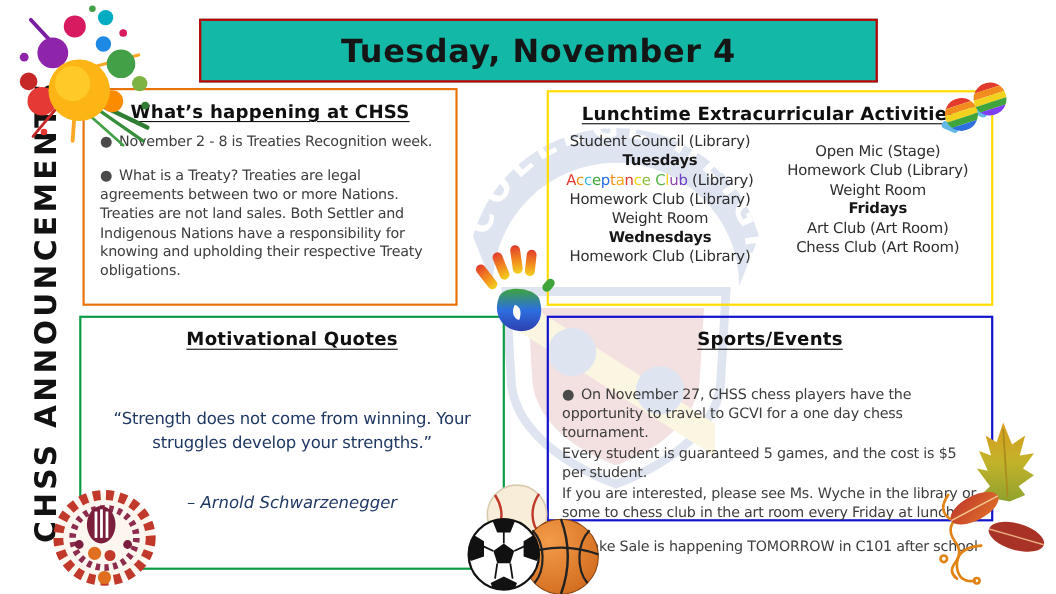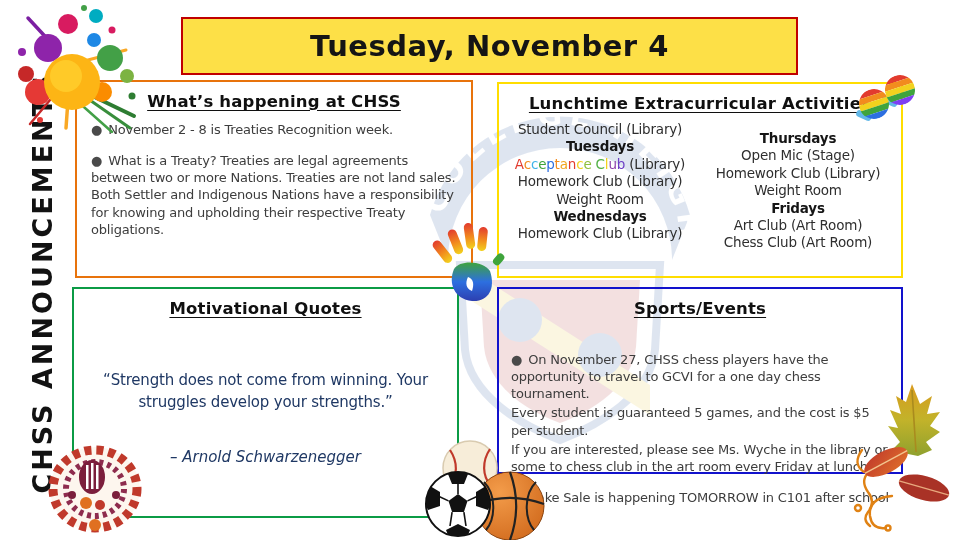--- a/index.html
+++ b/index.html
@@ -10,27 +10,27 @@
   }
   
   #crest-watermark{position:absolute;left:400px;top:95px;width:320px;height:350px;opacity:.15;z-index:1;}
   
   #vertical-banner{
     position:absolute;left:42px;top:283px;transform:translate(-50%,-50%) rotate(-90deg);
     white-space:nowrap;font-weight:700;font-size:27px;letter-spacing:3px;color:#121212;z-index:2;
   }
   
   #title-box{
-    position:absolute;left:181px;top:17px;width:613px;height:54px;background:#fde047;
+    position:absolute;left:181px;top:17px;width:613px;height:54px;background:#14b8a6;
     border:2px solid var(--title-border);display:flex;align-items:center;justify-content:center;z-index:2;
   }
   #title-box .title-text{font-size:29px;font-weight:700;color:#151515;letter-spacing:.5px;}
   
   .ann-box{position:absolute;background:transparent;z-index:2;box-sizing:border-box;}
-  #box-happening{left:75px;top:80px;width:398px;height:198px;border:2px solid var(--box-orange);}
+  #box-happening{left:75px;top:80px;width:341px;height:198px;border:2px solid var(--box-orange);}
   #box-lunchtime{left:497px;top:82px;width:406px;height:196px;border:2px solid var(--box-yellow);}
   #box-quotes{left:72px;top:287px;width:387px;height:231px;border:2px solid var(--box-green);}
   #box-sports{left:497px;top:287px;width:406px;height:187px;border:2px solid var(--box-blue);}
   .box-heading{
     text-align:center;font-weight:700;font-size:16.5px;color:#101010;
     text-decoration:underline;text-underline-offset:3px;margin:10px 6px 4px;letter-spacing:.2px;
   }
   .para{font-size:13px;line-height:1.32;color:#3d3d3d;letter-spacing:-.2px;margin:0 0 2px;}
   .para.gap{margin-top:14px;}
   .para .bullet{color:#4a4a4a;font-size:13px;margin-right:6px;}
@@ -97,21 +97,20 @@
       <div class="sched-col left">
           <div class="sched-line item">Student Council (Library)</div>
           <div class="sched-line day">Tuesdays</div>
           <div class="sched-line item"><span style="color: rgb(226, 59, 46);">A</span><span style="color: rgb(242, 140, 30);">c</span><span style="color: rgb(63, 179, 232);">c</span><span style="color: rgb(63, 164, 60);">e</span><span style="color: rgb(45, 111, 224);">p</span><span style="color: rgb(242, 140, 30);">t</span><span style="color: rgb(242, 167, 30);">a</span><span style="color: rgb(226, 59, 46);">n</span><span style="color: rgb(242, 210, 30);">c</span><span style="color: rgb(143, 191, 63);">e</span><span style="color: rgb(51, 51, 51);"> </span><span style="color: rgb(82, 176, 69);">C</span><span style="color: rgb(242, 210, 30);">l</span><span style="color: rgb(142, 68, 173);">u</span><span style="color: rgb(108, 63, 197);">b</span><span style="color: rgb(46, 46, 46);"> (Library)</span></div>
           <div class="sched-line item">Homework Club (Library)</div>
           <div class="sched-line item">Weight Room</div>
           <div class="sched-line day">Wednesdays</div>
           <div class="sched-line item">Homework Club (Library)</div>
         </div>
       <div class="sched-col right">
-          <div class="sched-line day">Thursdays</div>
           <div class="sched-line item">Open Mic (Stage)</div>
           <div class="sched-line item">Homework Club (Library)</div>
           <div class="sched-line item">Weight Room</div>
           <div class="sched-line day">Fridays</div>
           <div class="sched-line item">Art Club (Art Room)</div>
           <div class="sched-line item">Chess Club (Art Room)</div>
         </div>
     </div>
   </div>
 

